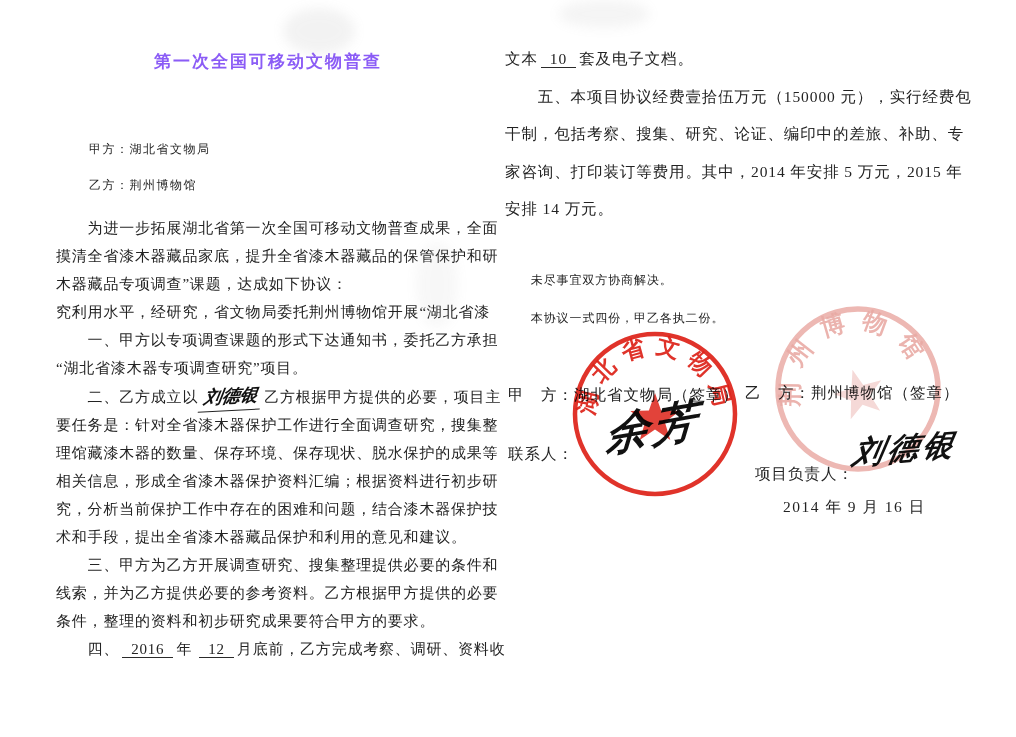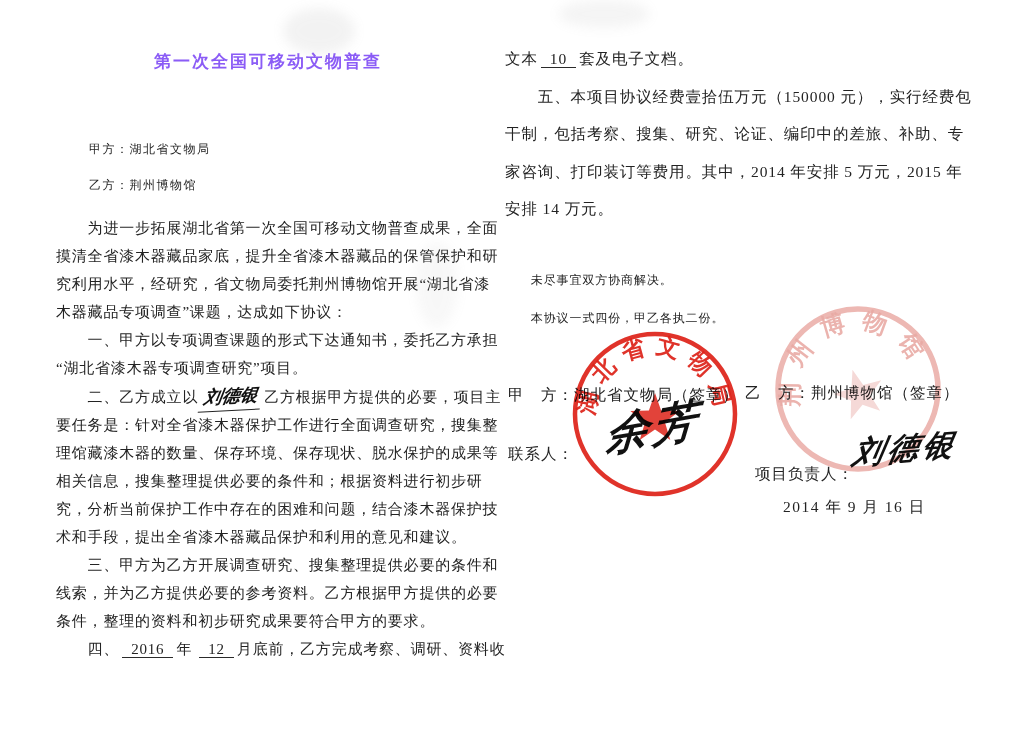--- a/index.html
+++ b/index.html
@@ -58,30 +58,30 @@
 <body>
 
 <div class="page left">
   <div class="t1">第一次全国可移动文物普查</div>
   <div class="pa">甲方：湖北省文物局</div>
   <div class="pb">乙方：荆州博物馆</div>
   <div class="lbody">
     <div>
         <div class="line">　　为进一步拓展湖北省第一次全国可移动文物普查成果，全面</div>
         <div class="line">摸清全省漆木器藏品家底，提升全省漆木器藏品的保管保护和研</div>
+        <div class="line">木器藏品专项调查”课题，达成如下协议：</div>
         <div class="line">究利用水平，经研究，省文物局委托荆州博物馆开展“湖北省漆</div>
-        <div class="line">木器藏品专项调查”课题，达成如下协议：</div>
         <div class="line">　　一、甲方以专项调查课题的形式下达通知书，委托乙方承担</div>
         <div class="line">“湖北省漆木器专项调查研究”项目。</div>
       </div>
     <div class="line"><span>　　二、乙方成立以</span><span class="hand inline-name">刘德银</span><span>乙方根据甲方提供的必要，项目主</span></div>
     <div>
         <div class="line">要任务是：针对全省漆木器保护工作进行全面调查研究，搜集整</div>
         <div class="line">理馆藏漆木器的数量、保存环境、保存现状、脱水保护的成果等</div>
-        <div class="line">相关信息，搜集整理提供必要的条件和；根据资料进行初步研</div>
+        <div class="line">相关信息，形成全省漆木器保护资料汇编；根据资料进行初步研</div>
         <div class="line">究，分析当前保护工作中存在的困难和问题，结合漆木器保护技</div>
         <div class="line">术和手段，提出全省漆木器藏品保护和利用的意见和建议。</div>
         <div class="line">　　三、甲方为乙方开展调查研究、搜集整理提供必要的条件和</div>
         <div class="line">线索，并为乙方提供必要的参考资料。乙方根据甲方提供的必要</div>
         <div class="line">条件，整理的资料和初步研究成果要符合甲方的要求。</div>
       </div>
     <div class="line"><span>　　四、</span><span class="u">2016</span><span class="sp">年</span><span class="u">12</span><span>月底前，乙方完成考察、调研、资料收</span></div>
   </div>
 </div>
 

